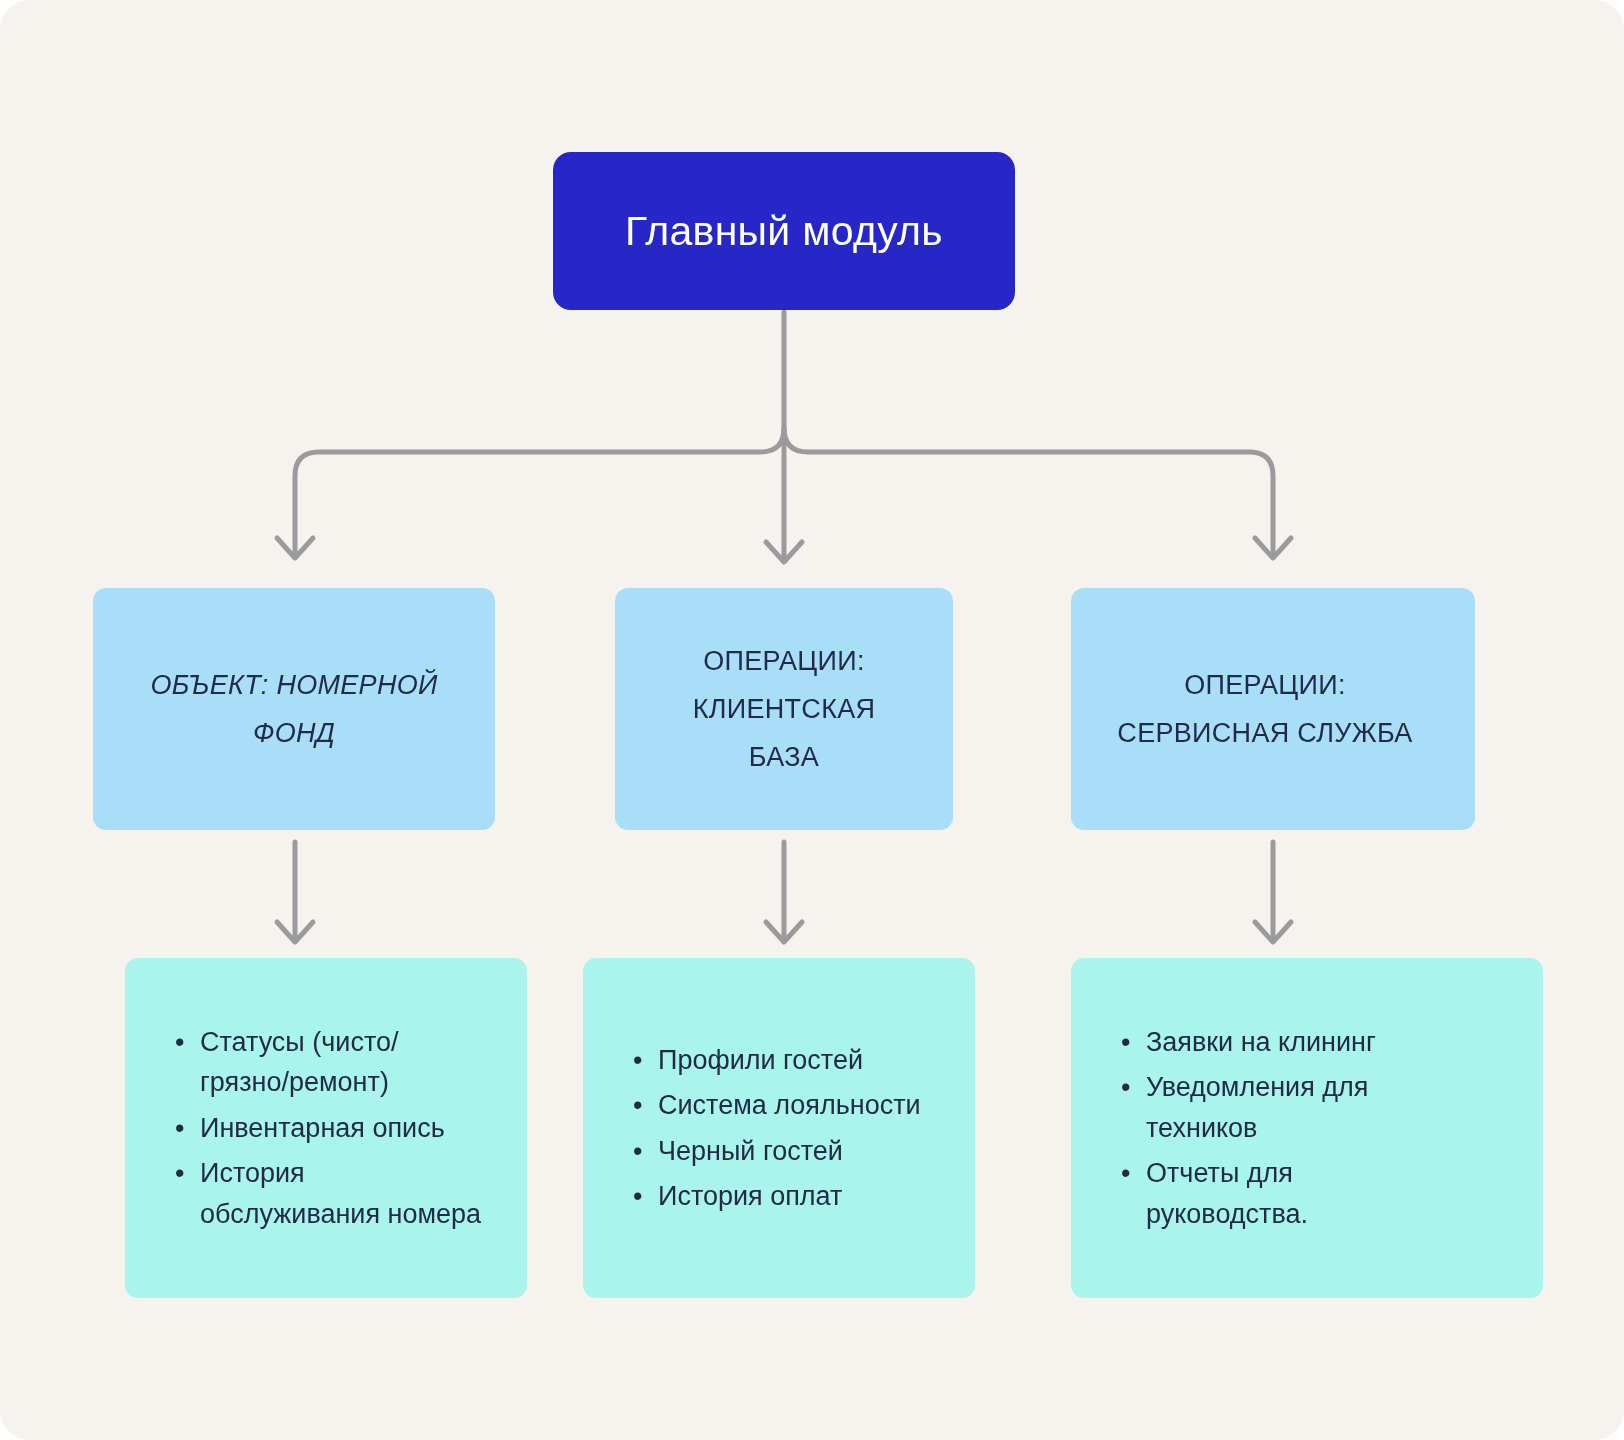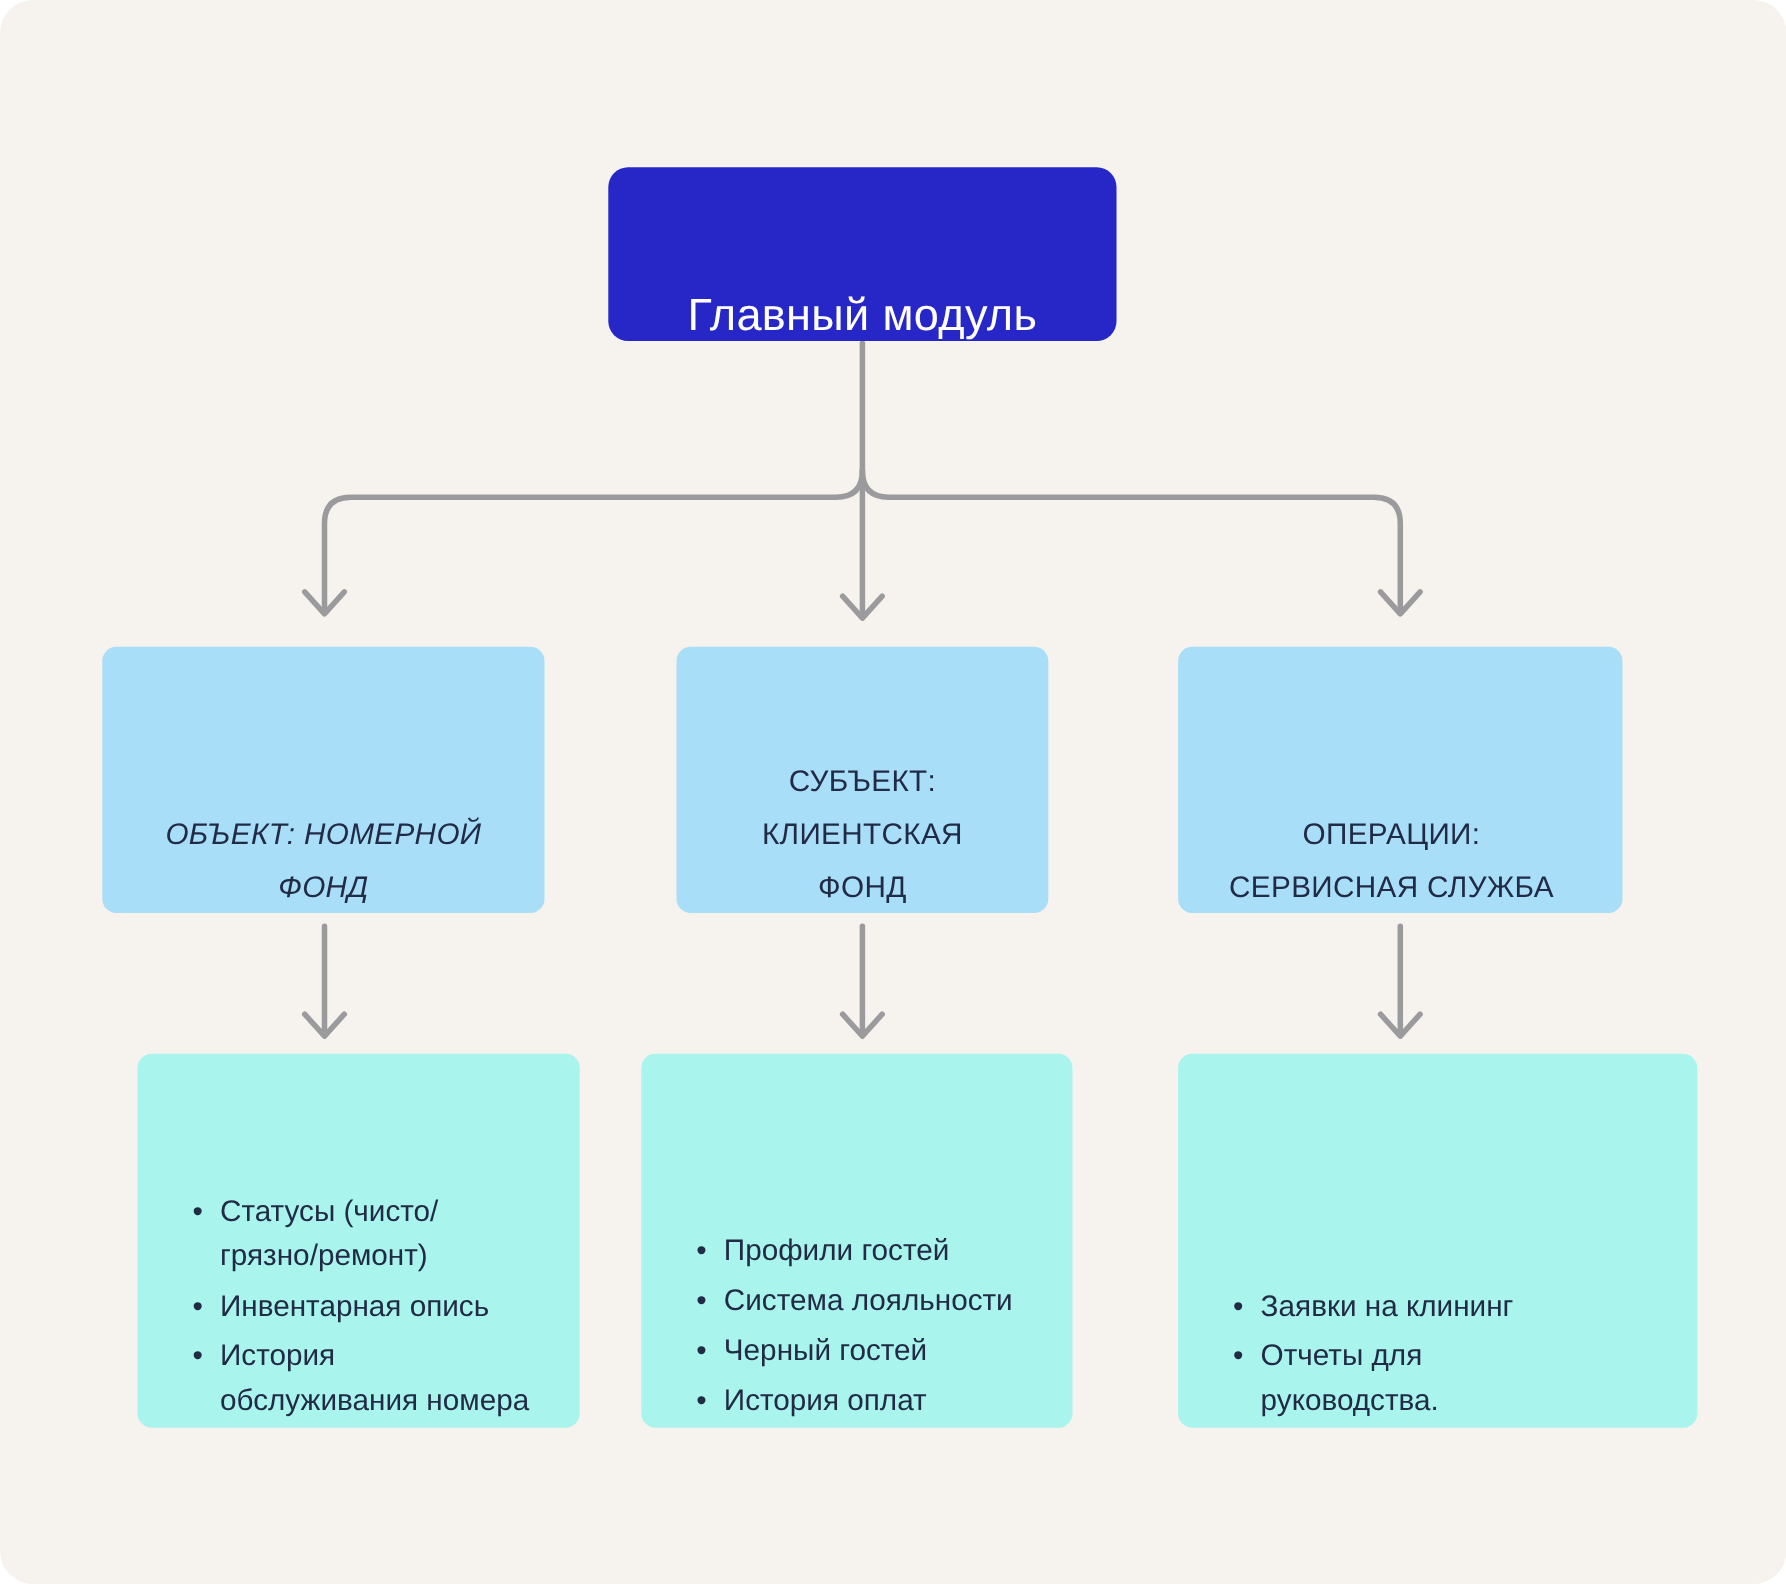--- a/index.html
+++ b/index.html
@@ -26,21 +26,21 @@
   .connectors path {
     fill: none;
     stroke: var(--arrow, #9b9b9e);
     stroke-width: 5;
     stroke-linecap: round;
     stroke-linejoin: round;
   }
   .node {
     position: absolute;
     display: flex;
-    align-items: flex-end;
+    align-items: center;
     justify-content: center;
     box-sizing: border-box;
     text-align: center;
   }
   .root-node {
     left: 553px; top: 152px;
     width: 462px; height: 158px;
     background: var(--root-box, #2627c6);
     border-radius: 18px;
     color: var(--root-text, #ffffff);
@@ -120,21 +120,21 @@
 
   <div class="node root-node">
     <span>Главный модуль</span>
   </div>
 
   <div class="node branch-node branch-0">
     <span>ОБЪЕКТ: НОМЕРНОЙ ФОНД</span>
   </div>
 
   <div class="node branch-node branch-1">
-    <span>СУБЪЕКТ: КЛИЕНТСКАЯ ФОНД</span>
+    <span>ОПЕРАЦИИ: КЛИЕНТСКАЯ БАЗА</span>
   </div>
 
   <div class="node branch-node branch-2">
     <span>ОПЕРАЦИИ: СЕРВИСНАЯ СЛУЖБА</span>
   </div>
 
   <div class="node leaf-node leaf-0">
     <ul>
       <li>Статусы (чисто/грязно/ремонт)</li>
       <li>Инвентарная опись</li>
@@ -147,17 +147,18 @@
       <li>Профили гостей</li>
       <li>Система лояльности</li>
       <li>Черный гостей</li>
       <li>История оплат</li>
     </ul>
   </div>
 
   <div class="node leaf-node leaf-2">
     <ul>
       <li>Заявки на клининг</li>
+      <li>Уведомления для техников</li>
       <li>Отчеты для руководства.</li>
     </ul>
   </div>
 
 </div>
 
 </body></html>

